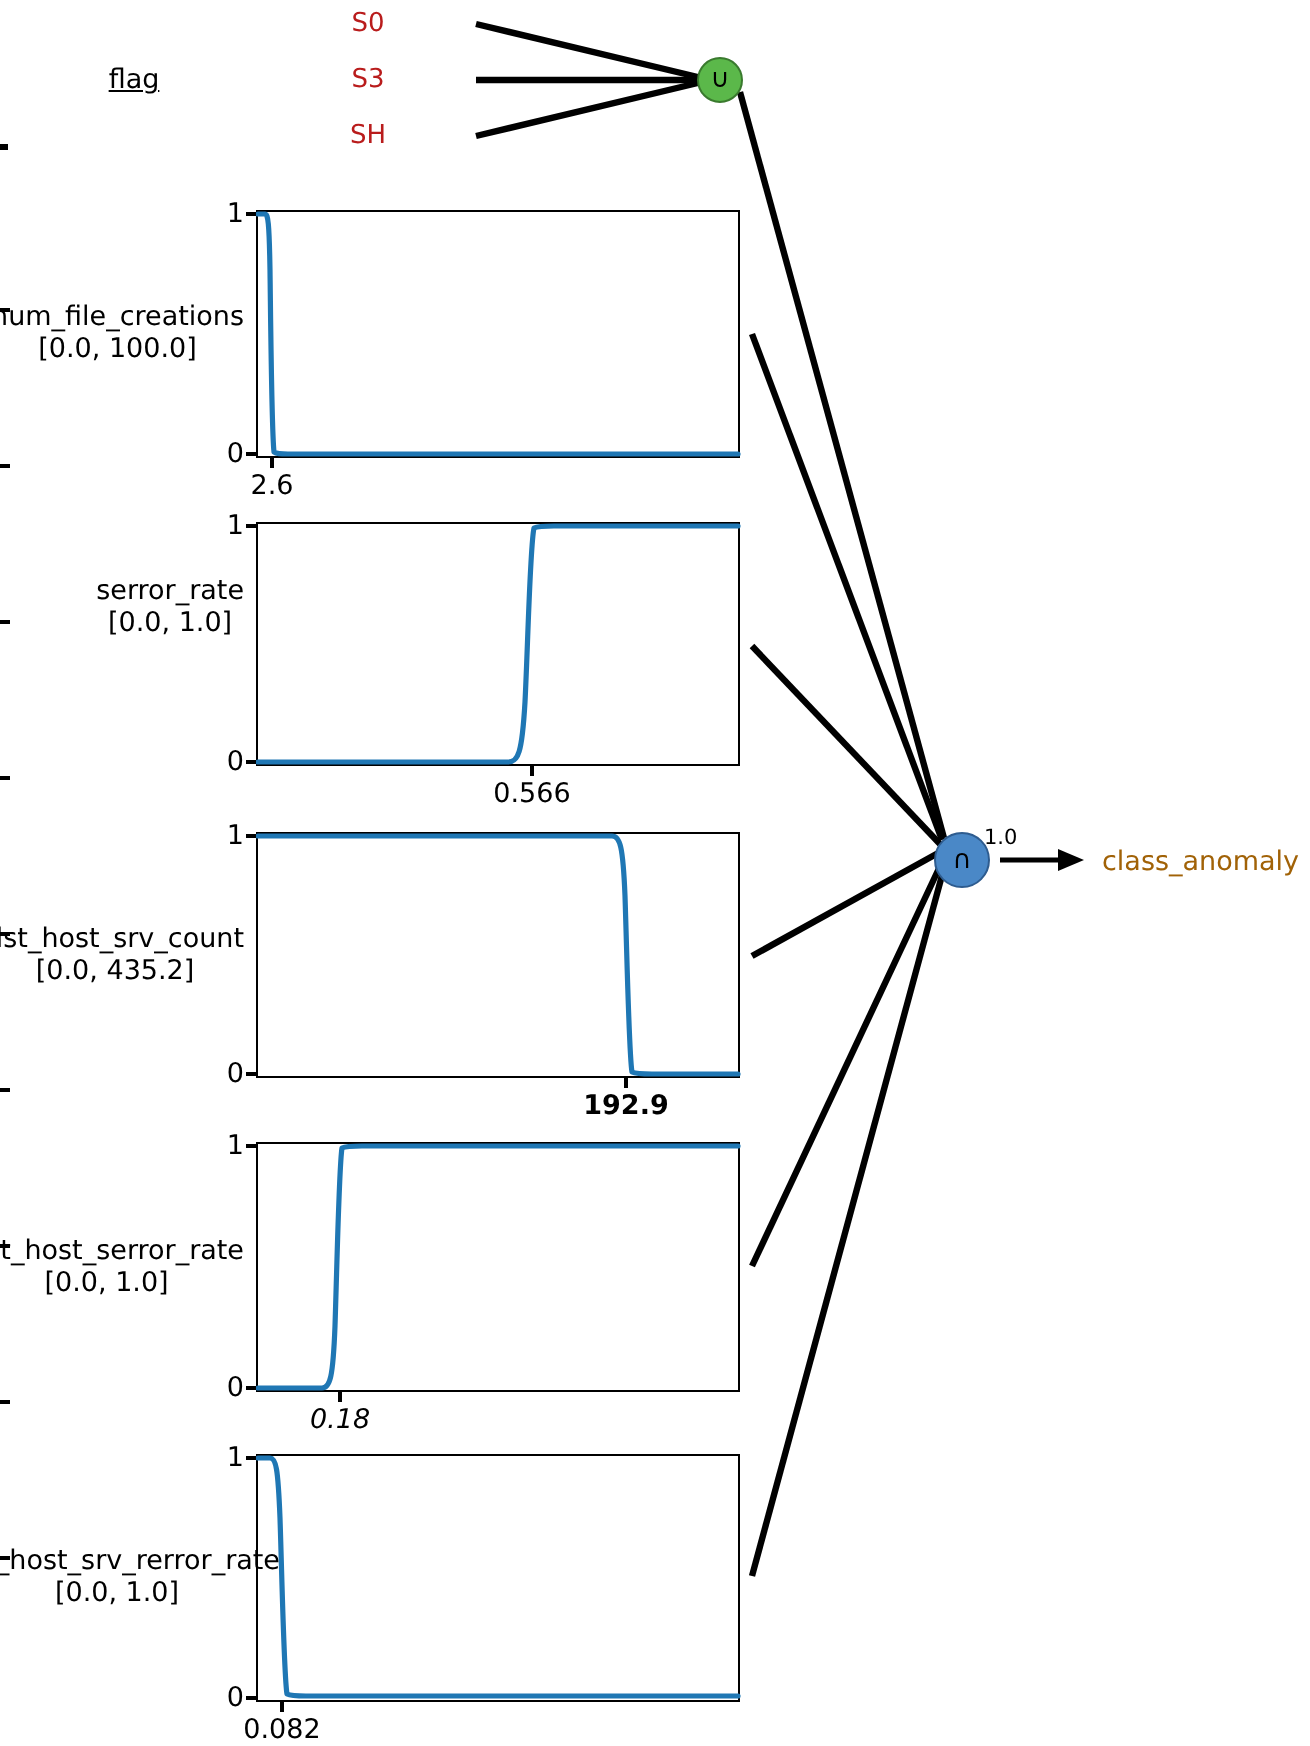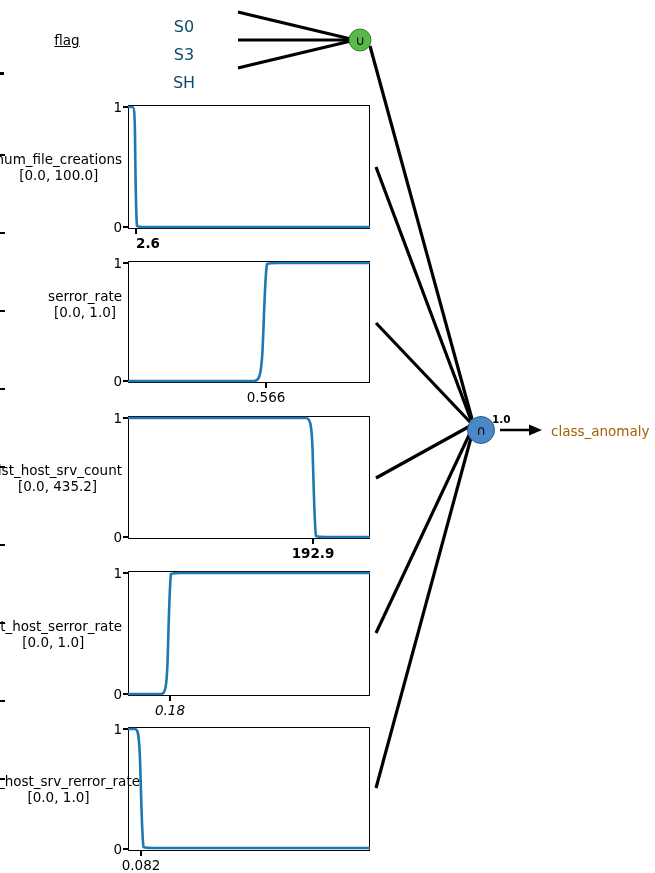--- a/index.html
+++ b/index.html
@@ -17,26 +17,25 @@
   }
   #edge-layer {
     position: absolute;
     left: 0; top: 0;
     width: 655px;
     height: 873px;
     pointer-events: none;
   }
   .cat-label {
     position: absolute;
-    font-size: 16px;
-    color: #0c4a6e;
+    font-size: 13px;
+    color: #b91c1c;
     white-space: nowrap;
     text-align: center;
     transform: translate(-50%, -50%);
-    margin-top: 14px;
   }
   .group-label {
     position: absolute;
     font-size: 13.5px;
     color: #000000;
     white-space: nowrap;
     text-align: center;
     transform: translate(-50%, -50%);
   }
   .mf-panel {
@@ -154,21 +153,21 @@
   <div class="mf-panel" style="left:128px; top:105px; width:242px; height:124px;">
     <div class="mf-axes" style="width:242px; height:124px;"></div>
     <svg class="mf-curve" width="242" height="124" viewBox="0 0 242 124" preserveAspectRatio="none">
       <path d="M1,2 L4.5,2 C6,2 6.6,6 7.0,30 C7.4,60 7.8,110 9,121 C10.2,122 12,122 16,122 L241,122" fill="none" stroke="#1f77b4" stroke-width="2.6" stroke-linejoin="round" stroke-linecap="round"></path>
     </svg>
     <div class="ytick-label" style="left:0px; top:2px;">1</div>
     <div class="ytick-label" style="left:0px; top:122px;">0</div>
     <div class="tick-mark" style="left:-5px; top:1px; width:5px; height:1.6px;"></div>
     <div class="tick-mark" style="left:-5px; top:121px; width:5px; height:1.6px;"></div>
     <div class="tick-mark" style="left:7px; top:124px; width:1.6px; height:5px;"></div>
-    <div class="xtick-label" style="left:20px; top:130px;font-weight:bold;">2.6</div>
+    <div class="xtick-label" style="left:8px; top:130px;">2.6</div>
     <div class="var-label" style="left:-6px; top:62px;">
       <span>num_file_creations</span><br>
       <span>[0.0, 100.0]</span>
     </div>
   </div>
 
   <div class="mf-panel" style="left:128px; top:261px; width:242px; height:122px;">
     <div class="mf-axes" style="width:242px; height:122px;"></div>
     <svg class="mf-curve" width="242" height="122" viewBox="0 0 242 122" preserveAspectRatio="none">
       <path d="M1,120 L126,120 C131,120 133,116 134.5,90 C136,60 137,12 139,3 C141,2 144,2 149,2 L241,2" fill="none" stroke="#1f77b4" stroke-width="2.6" stroke-linejoin="round" stroke-linecap="round"></path>
@@ -236,17 +235,17 @@
     </div>
   </div>
 
   <div class="node" style="left:360px; top:40px; width:23px; height:23px; background:#5bb84a; border:1.6px solid #3a7a2e;">
     <span>∪</span>
   </div>
 
   <div class="node" style="left:481px; top:430px; width:28px; height:28px; background:#4a88c7; border:1.6px solid #2e5c8f;">
     <span>∩</span>
   </div>
-  <div class="node-sup" style="left:492px; top:419px;font-weight:bold;">1.0</div>
+  <div class="node-sup" style="left:492px; top:419px;">1.0</div>
 
   <div class="output-label" style="left:551px; top:431px;">class_anomaly</div>
 
 </div>
 
 </body></html>

